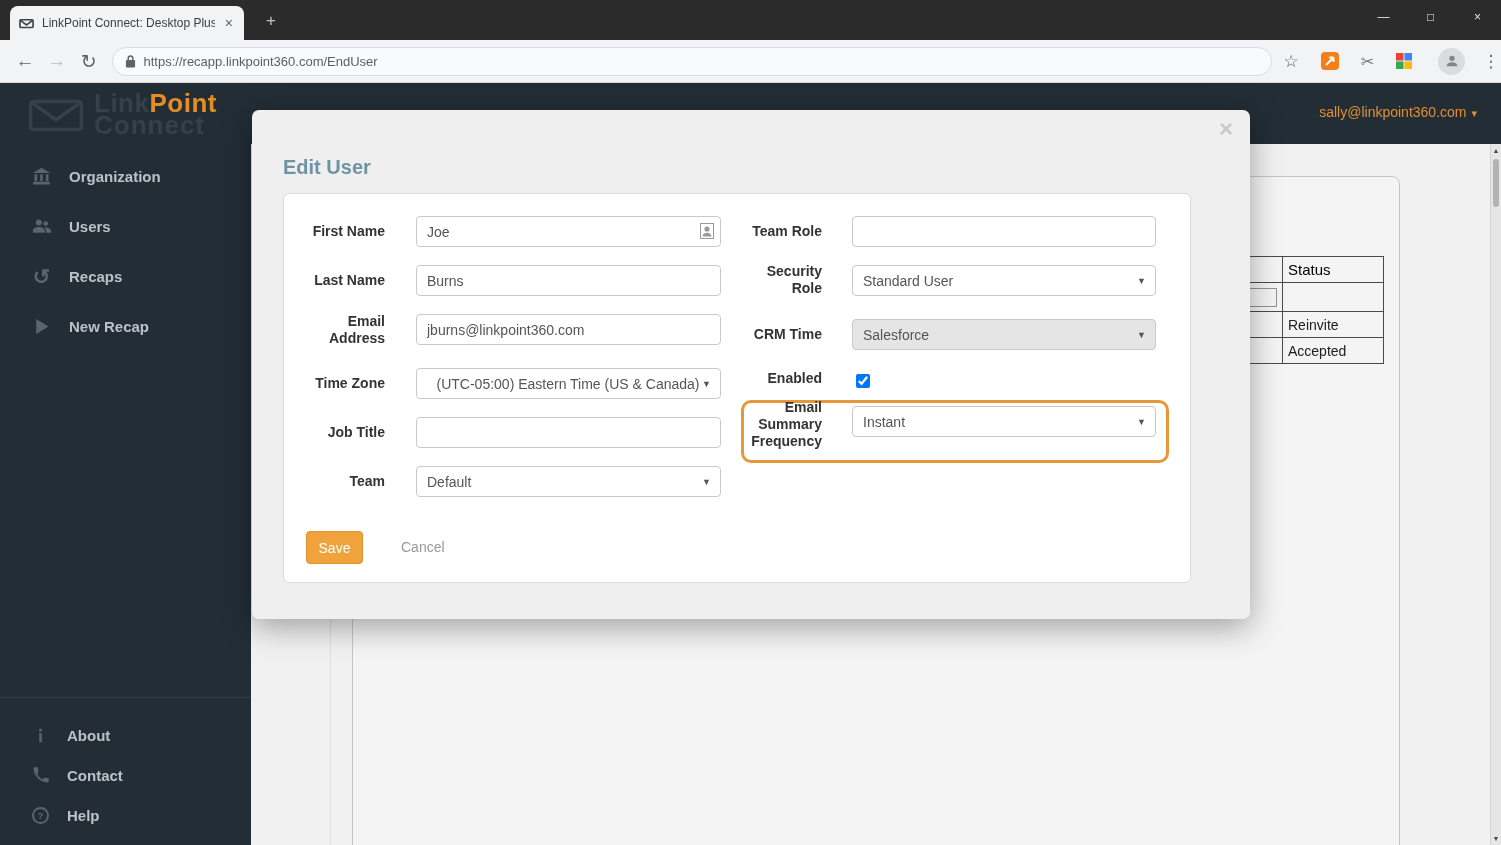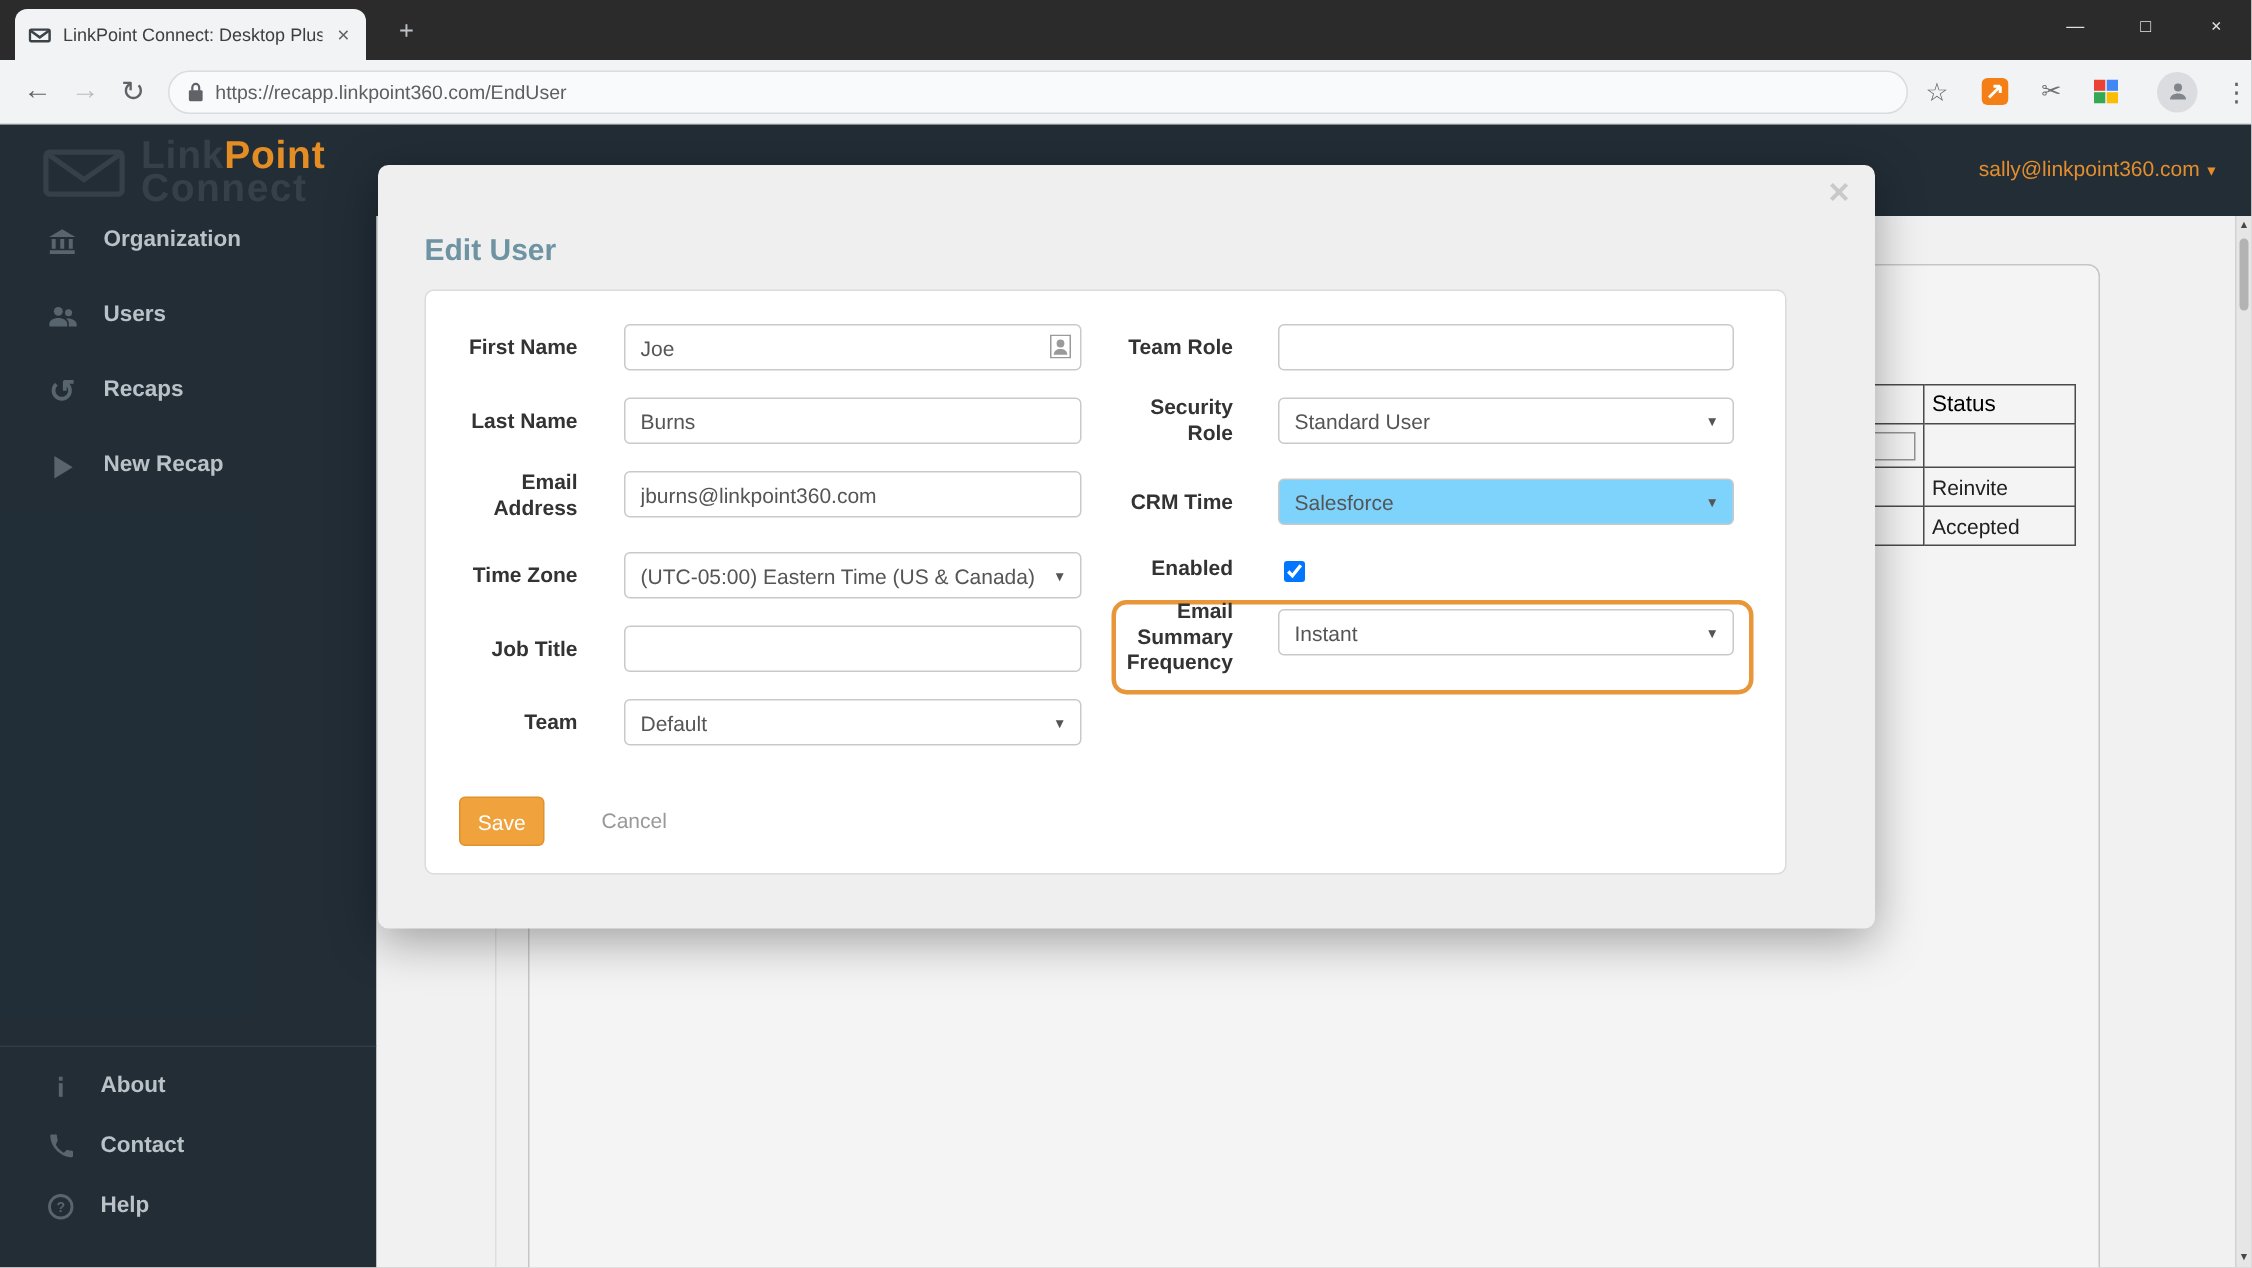--- a/index.html
+++ b/index.html
@@ -31,21 +31,21 @@
   
   .page { position: absolute; left: 0; top: 83px; width: 1501px; height: 762px; background: #fbfbfb; }
   .appheader { position: absolute; left: 0; top: 0; width: 100%; height: 61px; background: #243039; }
   .logo { position: absolute; left: 28px; top: 8px; display: flex; align-items: center; gap: 10px; cursor: pointer; }
   .logo-text { line-height: 24px; font-weight: bold; font-size: 26px; color: #39434c; letter-spacing: 0.5px; }
   .logo-point { color: #ee9426; }
   .account { position: absolute; right: 24px; top: 21px; font-size: 14px; color: #ee9431; cursor: pointer; }
   .account .caret2 { font-size: 11px; margin-left: 5px; }
 
   .sidebar { position: absolute; left: 0; top: 61px; width: 251px; height: 701px; background: #243039; }
-  .nav-item { display: flex; align-items: flex-start; height: 50px; padding-left: 31px; gap: 17px; cursor: pointer; }
+  .nav-item { display: flex; align-items: center; height: 50px; padding-left: 31px; gap: 17px; cursor: pointer; }
   .nav-item:first-child { margin-top: 7px; }
   .nav-label { color: #c3cbd1; font-size: 15px; font-weight: 600; }
   .nav-icon { width: 21px; height: 21px; fill: #5d6a73; flex: none; }
   .nav-glyph { width: 21px; text-align: center; font-size: 21px; line-height: 21px; font-weight: bold; color: #5d6a73; flex: none; }
   .side-footer { position: absolute; left: 0; bottom: 10px; width: 100%; border-top: 1px solid #31404a; padding-top: 10px; }
   .side-footer .nav-item { height: 40px; }
   .side-footer .nav-icon { width: 19px; height: 19px; }
 
   .content { position: absolute; left: 251px; top: 61px; width: 1250px; height: 701px; background: #fcfcfc; }
   .vline { position: absolute; left: 79px; top: 0; bottom: 0; width: 1px; background: #e9e9e9; }
@@ -72,21 +72,21 @@
   .modal-title { position: absolute; left: 31px; top: 46px; font-size: 20px; font-weight: 600; color: #6e93a3; }
   .form-panel { position: absolute; left: 31px; top: 83px; width: 908px; height: 390px; background: #fff; border: 1px solid #dbdbdb; border-radius: 6px; }
 
   .lbl { position: absolute; font-size: 14px; font-weight: bold; color: #333; text-align: right; line-height: 17px; }
   .inp { position: absolute; height: 31px; border: 1px solid #c9c9c9; border-radius: 4px; background: #fff; font-size: 14px; color: #555; padding: 0 10px; font-family: inherit; }
   .inp-wrap { position: absolute; width: 305px; height: 31px; }
   .inp-wrap .inp { position: absolute; inset: 0; width: 100%; padding-right: 26px; }
   .autofill-icon { position: absolute; right: 7px; top: 7px; }
   .sel { position: absolute; height: 31px; border: 1px solid #c9c9c9; border-radius: 4px; background: #fff; font-size: 14px; color: #555; display: flex; align-items: center; padding: 0 11px 0 10px; cursor: pointer; white-space: nowrap; overflow: hidden; }
   .sel .caret { position: absolute; right: 9px; font-size: 9px; color: #555; }
-  .sel.disabled { background: #7dd3fc; align-items: center; }
+  .sel.disabled { background: #e5e5e5; align-items: center; }
   .chk { position: absolute; width: 14px; height: 14px; }
   .highlight { position: absolute; border: 3px solid #e8963a; border-radius: 10px; pointer-events: none; }
   .save { position: absolute; width: 57px; height: 33px; background: #f0a23d; border: 1px solid #e0922d; border-radius: 4px; color: #fff; font-size: 14px; font-family: inherit; cursor: pointer; }
   .cancel { position: absolute; font-size: 14px; color: #999; cursor: pointer; }
 </style>
 </head>
 <body>
 
 <div class="screen">
 
@@ -262,21 +262,21 @@
           </svg>
         </div>
 
         <span class="lbl" style="right:805px;top:78px;width:90px;">Last Name</span>
         <input class="inp" style="left: 132px; top: 71px; width: 305px;" value="Burns">
 
         <span class="lbl" style="right:805px;top:119px;width:62px;">Email Address</span>
         <input class="inp" style="left: 132px; top: 120px; width: 305px;" value="jburns@linkpoint360.com">
 
         <span class="lbl" style="right:805px;top:181px;width:90px;">Time Zone</span>
-        <div class="sel" style="left:132px;top:174px;width:305px;">
+        <div class="sel" style="left:132px;top:174px;width:305px;justify-content:center;">
           <span>(UTC-05:00) Eastern Time (US &amp; Canada)</span>
           <span class="caret">▼</span>
         </div>
 
         <span class="lbl" style="right:805px;top:230px;width:90px;">Job Title</span>
         <input class="inp" style="left: 132px; top: 223px; width: 305px;" value="">
 
         <span class="lbl" style="right:805px;top:279px;width:60px;">Team</span>
         <div class="sel" style="left:132px;top:272px;width:305px;">
           <span>Default</span>

